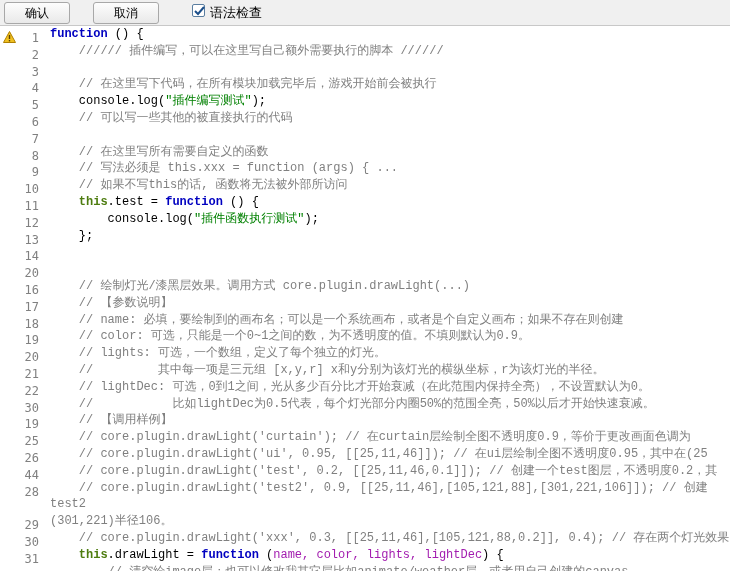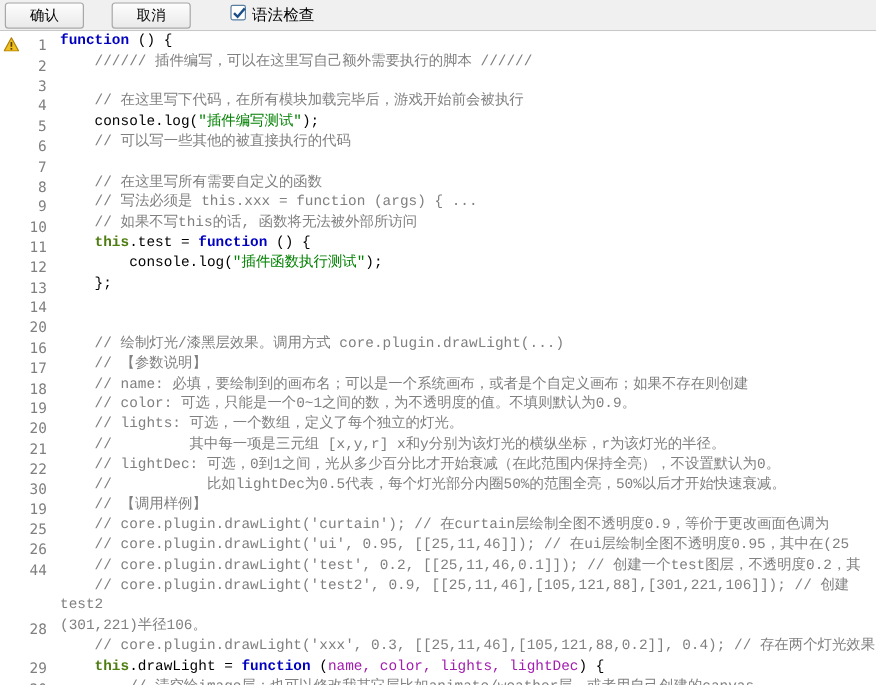--- a/index.html
+++ b/index.html
@@ -168,21 +168,21 @@
       <div>18</div>
       <div>19</div>
       <div>20</div>
       <div>21</div>
       <div>22</div>
       <div>30</div>
       <div>19</div>
       <div>25</div>
       <div>26</div>
       <div>44</div>
-      <div style="height: 33.6px; margin-top: 32px;">28</div>
+      <div style="height: 33.6px;">28</div>
       <div>29</div>
       <div>30</div>
       <div>31</div>
       <div>32</div>
     </div>
   <div class="code-pane" id="code-pane"><div class="code-line"><span class="kw">function </span><span class="plain">() {</span></div><div class="code-line"><span class="cmt">    ////// 插件编写，可以在这里写自己额外需要执行的脚本 //////</span></div><div class="code-line">&nbsp;</div><div class="code-line"><span class="cmt">    // 在这里写下代码，在所有模块加载完毕后，游戏开始前会被执行</span></div><div class="code-line"><span class="plain">    console.log(</span><span class="str">"插件编写测试"</span><span class="plain">);</span></div><div class="code-line"><span class="cmt">    // 可以写一些其他的被直接执行的代码</span></div><div class="code-line">&nbsp;</div><div class="code-line"><span class="cmt">    // 在这里写所有需要自定义的函数</span></div><div class="code-line"><span class="cmt">    // 写法必须是 this.xxx = function (args) { ...</span></div><div class="code-line"><span class="cmt">    // 如果不写this的话, 函数将无法被外部所访问</span></div><div class="code-line"><span class="this">    this</span><span class="plain">.test = </span><span class="kw">function </span><span class="plain">() {</span></div><div class="code-line"><span class="plain">        console.log(</span><span class="str">"插件函数执行测试"</span><span class="plain">);</span></div><div class="code-line"><span class="plain">    };</span></div><div class="code-line">&nbsp;</div><div class="code-line">&nbsp;</div><div class="code-line"><span class="cmt">    // 绘制灯光/漆黑层效果。调用方式 core.plugin.drawLight(...)</span></div><div class="code-line"><span class="cmt">    // 【参数说明】</span></div><div class="code-line"><span class="cmt">    // name: 必填，要绘制到的画布名；可以是一个系统画布，或者是个自定义画布；如果不存在则创建</span></div><div class="code-line"><span class="cmt">    // color: 可选，只能是一个0~1之间的数，为不透明度的值。不填则默认为0.9。</span></div><div class="code-line"><span class="cmt">    // lights: 可选，一个数组，定义了每个独立的灯光。</span></div><div class="code-line"><span class="cmt">    //         其中每一项是三元组 [x,y,r] x和y分别为该灯光的横纵坐标，r为该灯光的半径。</span></div><div class="code-line"><span class="cmt">    // lightDec: 可选，0到1之间，光从多少百分比才开始衰减（在此范围内保持全亮），不设置默认为0。</span></div><div class="code-line"><span class="cmt">    //           比如lightDec为0.5代表，每个灯光部分内圈50%的范围全亮，50%以后才开始快速衰减。</span></div><div class="code-line"><span class="cmt">    // 【调用样例】</span></div><div class="code-line"><span class="cmt">    // core.plugin.drawLight('curtain'); // 在curtain层绘制全图不透明度0.9，等价于更改画面色调为</span></div><div class="code-line"><span class="cmt">    // core.plugin.drawLight('ui', 0.95, [[25,11,46]]); // 在ui层绘制全图不透明度0.95，其中在(25</span></div><div class="code-line"><span class="cmt">    // core.plugin.drawLight('test', 0.2, [[25,11,46,0.1]]); // 创建一个test图层，不透明度0.2，其</span></div><div class="code-line wrapped"><span class="cmt">    // core.plugin.drawLight('test2', 0.9, [[25,11,46],[105,121,88],[301,221,106]]); // 创建test2</span><span class="cmt">
 (301,221)半径106。</span></div><div class="code-line"><span class="cmt">    // core.plugin.drawLight('xxx', 0.3, [[25,11,46],[105,121,88,0.2]], 0.4); // 存在两个灯光效果</span></div><div class="code-line"><span class="this">    this</span><span class="plain">.drawLight = </span><span class="kw">function </span><span class="plain">(</span><span class="param">name, color, lights, lightDec</span><span class="plain">) {</span></div><div class="code-line"><span class="cmt">        // 清空绘image层；也可以修改我其它层比如animate/weather层，或者用自己创建的canvas</span></div></div>
 </div>
 
 </body></html>

